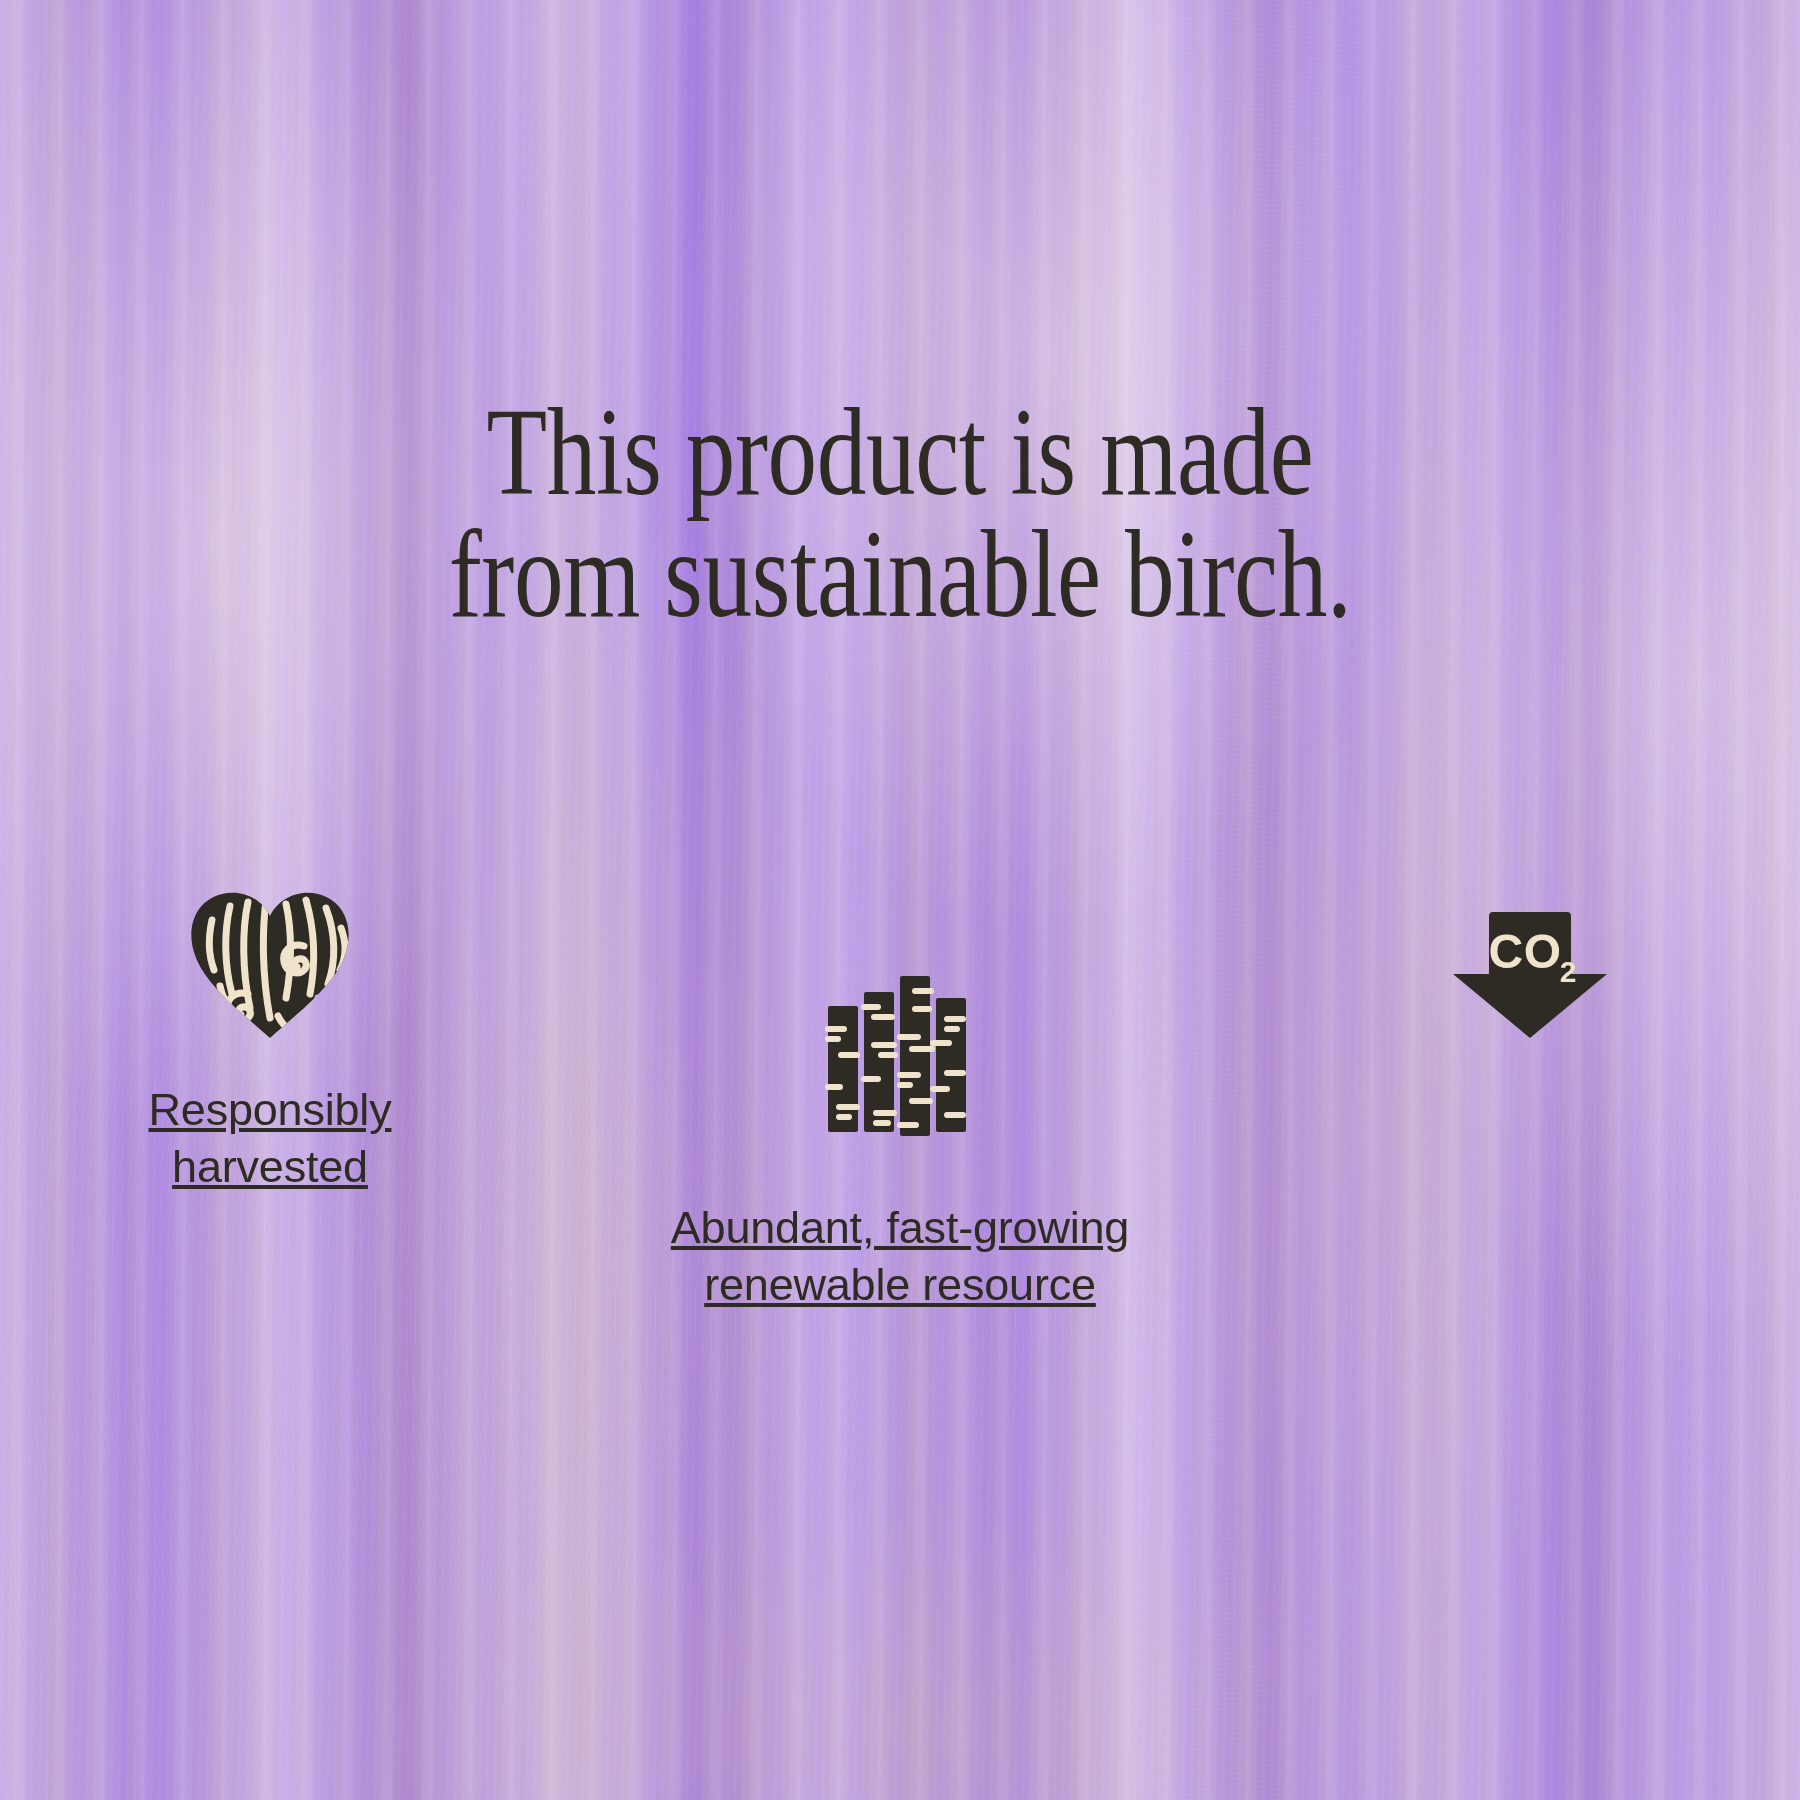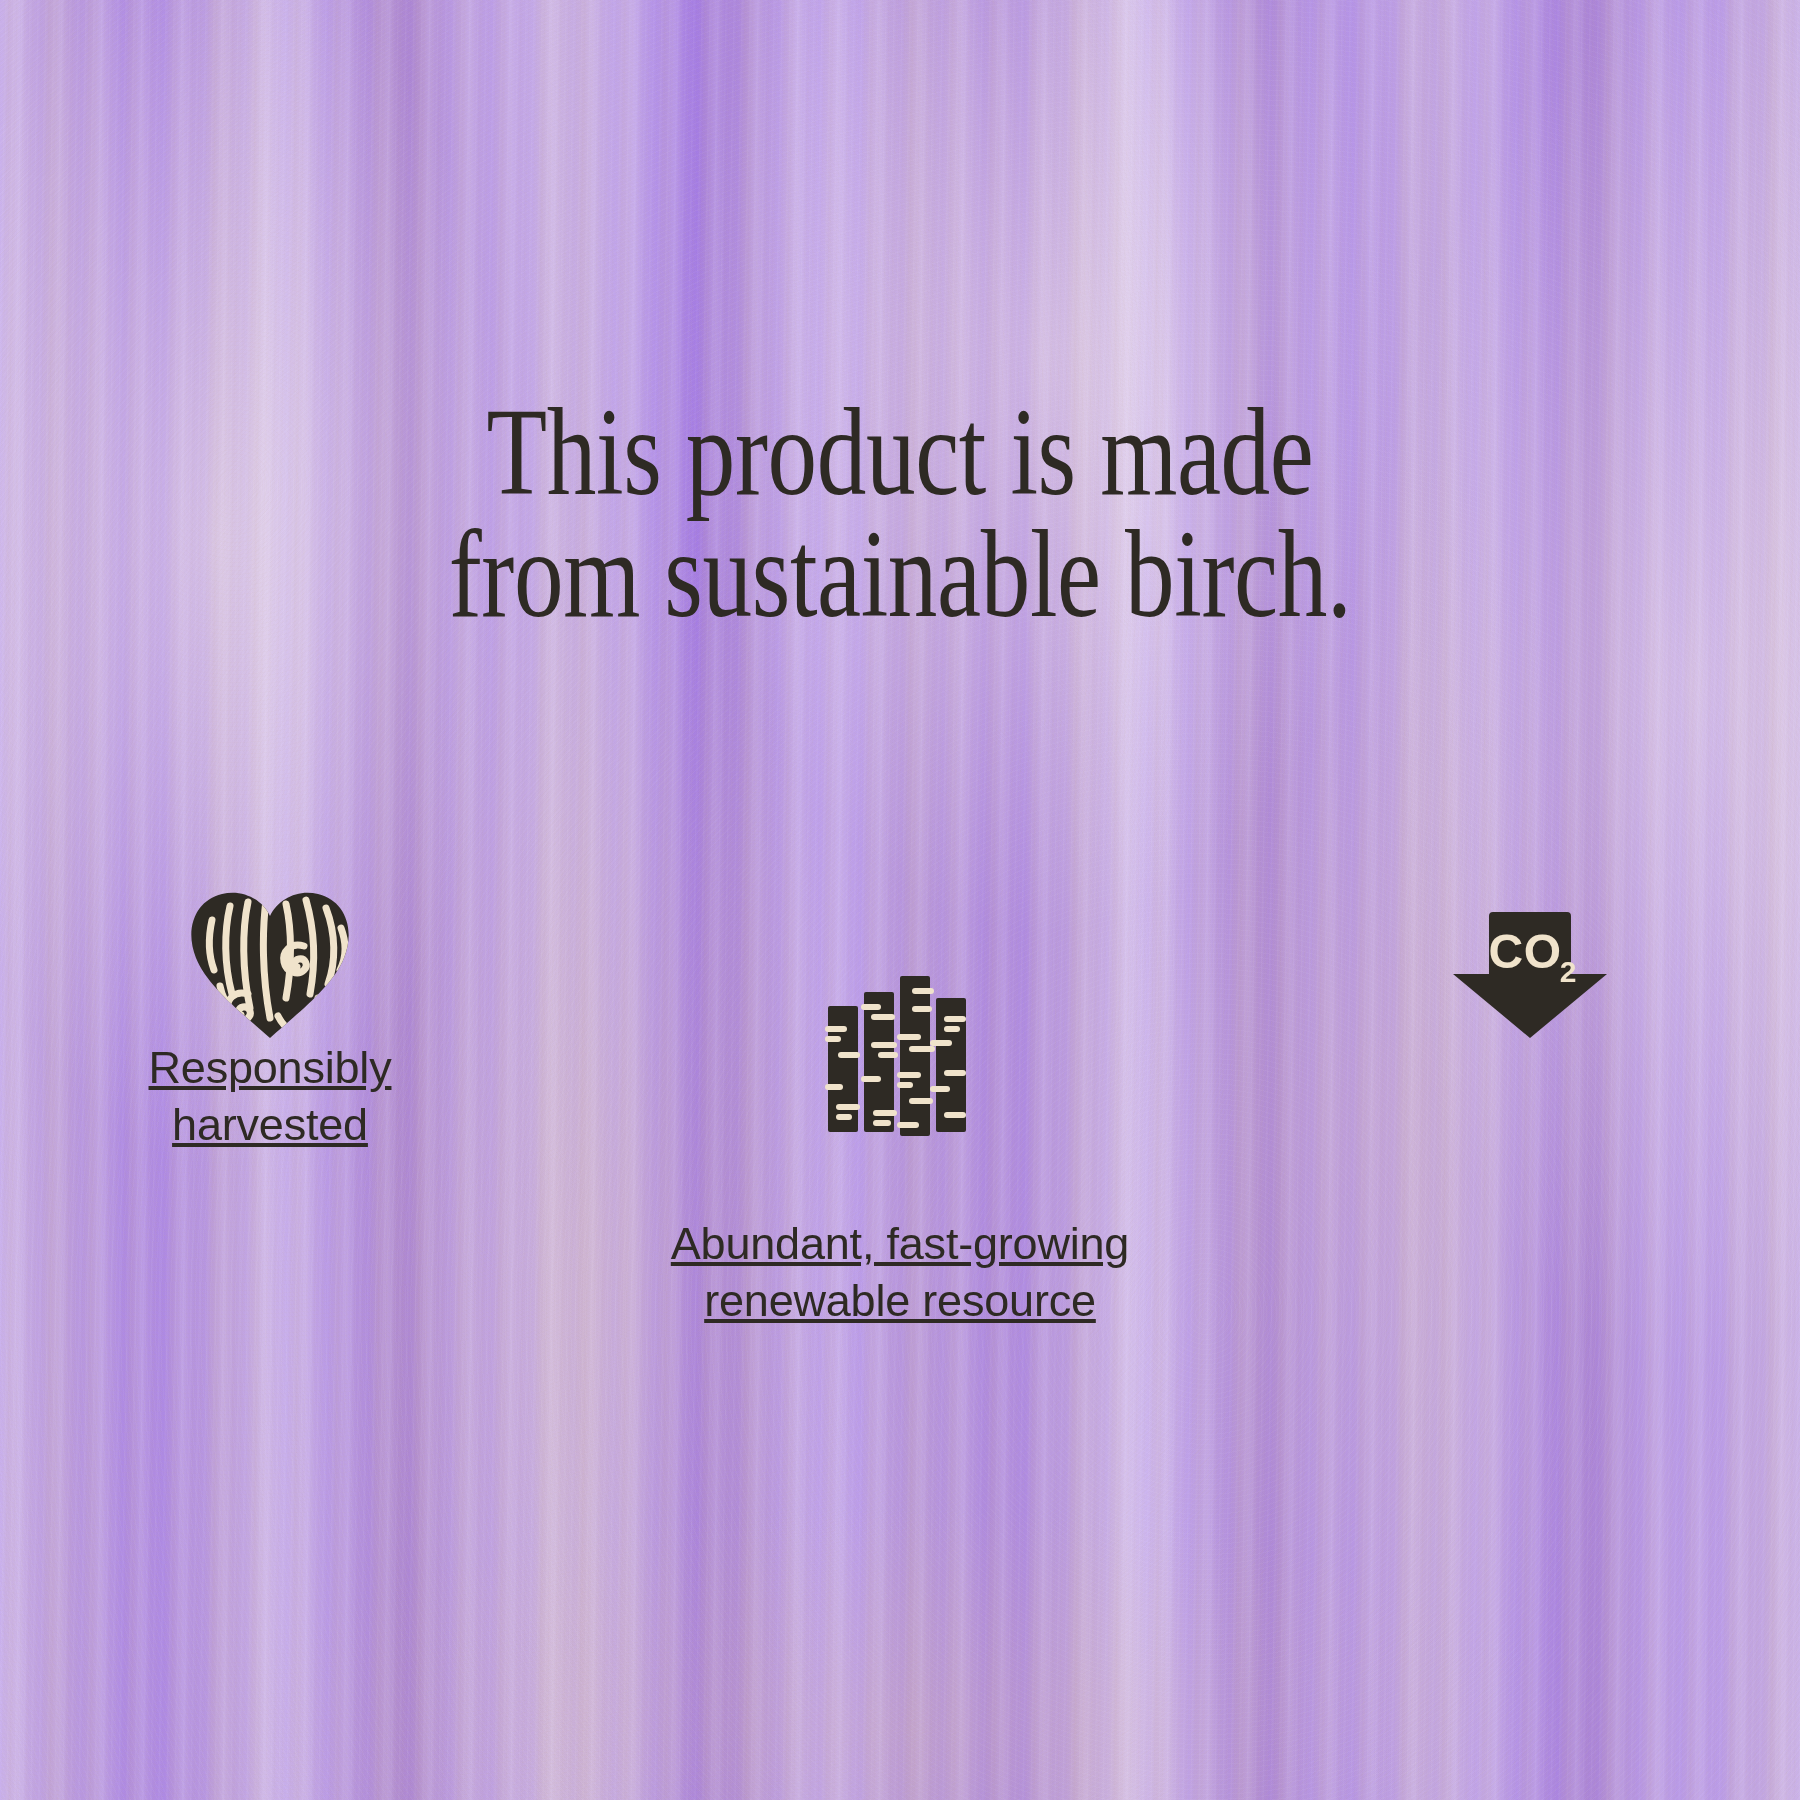--- a/index.html
+++ b/index.html
@@ -140,29 +140,29 @@
     white-space: pre-line;
   }
 
   
   #feature-harvested {
     left: 85px;
     top: 0;
     width: 370px;
   }
   #feature-harvested .icon-wrap { height: 160px; }
-  #feature-harvested .caption { }
+  #feature-harvested .caption { margin-top: 42px; }
 
   #feature-renewable {
     left: 600px;
     top: 40px;
     width: 600px;
   }
   #feature-renewable .icon-wrap { height: 220px; align-items: flex-end; }
-  #feature-renewable .caption { margin-top: 76px; }
+  #feature-renewable .caption { margin-top: 60px; }
 
   #feature-carbon {
     left: 1345px;
     top: 0;
     width: 370px;
   }
   #feature-carbon .icon-wrap { height: 160px; }
   #feature-carbon .caption { margin-top: 42px; }
 
   svg { display: block; }

